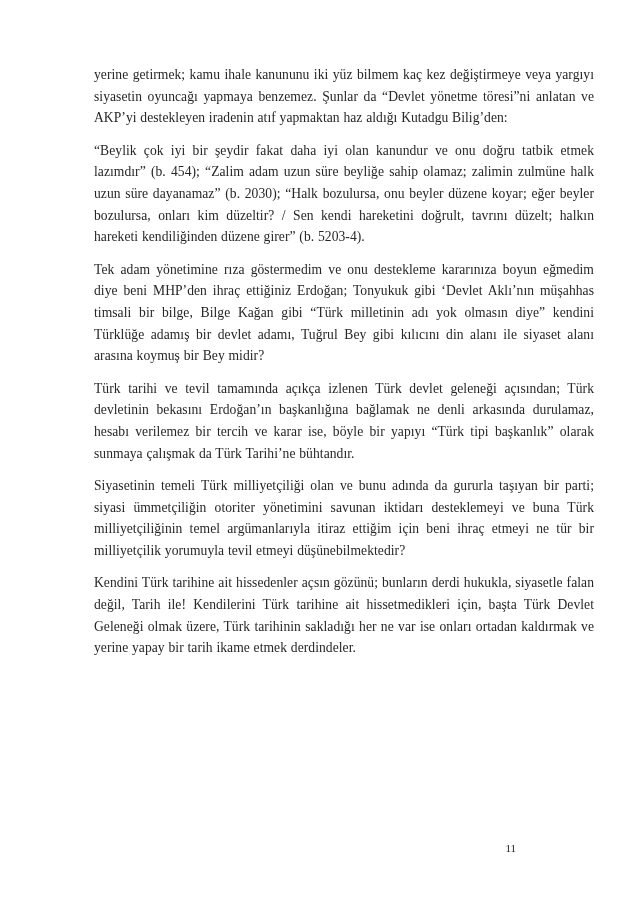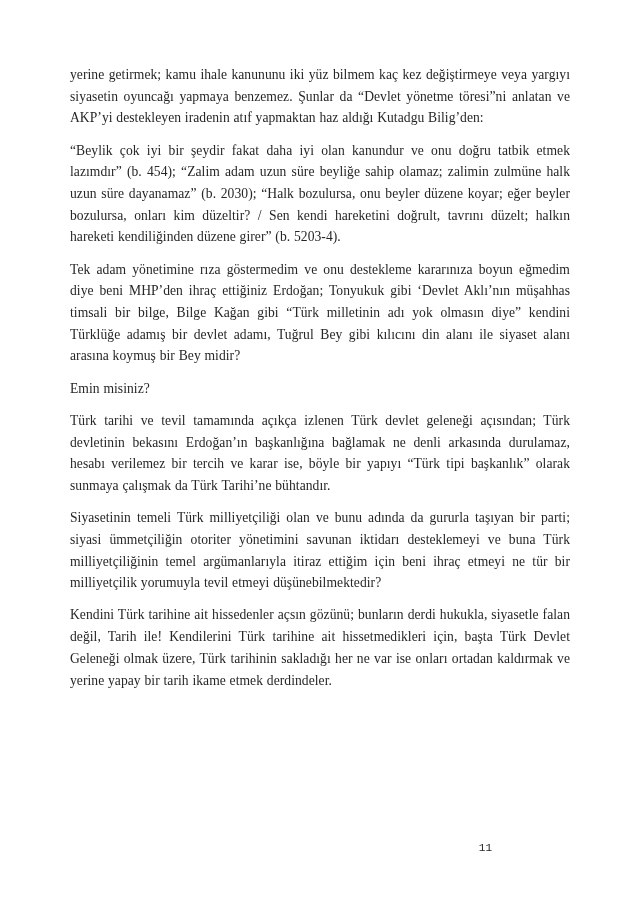--- a/index.html
+++ b/index.html
@@ -7,20 +7,21 @@
     width: 640px; height: 899px;
     background: #ffffff;
     overflow: hidden;
   }
   .page {
     position: relative;
     width: 568px; height: 899px;
     background: #ffffff;
     font-family: "Liberation Serif", serif;
     color: #262626;
+    margin-left: 24px;
   }
   .text-block {
     position: absolute;
     left: 70px; top: 64px;
     width: 500px;
   }
   .para {
     font-size: 13.6px;
     line-height: 21.7px;
     text-align: justify;
@@ -29,30 +30,29 @@
     letter-spacing: 0.05px;
     word-spacing: 0.3px;
   }
   .page-number {
     position: absolute;
     top: 841px;
     right: 76px;
     font-size: 11px;
     line-height: 14px;
     color: #222222;
-    font-family: Liberation Mono, monospace;
+    font-family: Liberation Serif, serif;
   }
 </style>
 </head>
 <body>
 
 <div class="page">
   <div class="text-block">
     <p class="para">yerine getirmek; kamu ihale kanununu iki yüz bilmem kaç kez değiştirmeye veya yargıyı siyasetin oyuncağı yapmaya benzemez. Şunlar da “Devlet yönetme töresi”ni anlatan ve AKP’yi destekleyen iradenin atıf yapmaktan haz aldığı Kutadgu Bilig’den:</p>
     <p class="para">“Beylik çok iyi bir şeydir fakat daha iyi olan kanundur ve onu doğru tatbik etmek lazımdır” (b. 454); “Zalim adam uzun süre beyliğe sahip olamaz; zalimin zulmüne halk uzun süre dayanamaz” (b. 2030); “Halk bozulursa, onu beyler düzene koyar; eğer beyler bozulursa, onları kim düzeltir? / Sen kendi hareketini doğrult, tavrını düzelt; halkın hareketi kendiliğinden düzene girer” (b. 5203-4).</p>
     <p class="para">Tek adam yönetimine rıza göstermedim ve onu destekleme kararınıza boyun eğmedim diye beni MHP’den ihraç ettiğiniz Erdoğan; Tonyukuk gibi ‘Devlet Aklı’nın müşahhas timsali bir bilge, Bilge Kağan gibi “Türk milletinin adı yok olmasın diye” kendini Türklüğe adamış bir devlet adamı, Tuğrul Bey gibi kılıcını din alanı ile siyaset alanı arasına koymuş bir Bey midir?</p>
-    <p class="para">Emin misiniz?</p>
     <p class="para">Türk tarihi ve tevil tamamında açıkça izlenen Türk devlet geleneği açısından; Türk devletinin bekasını Erdoğan’ın başkanlığına bağlamak ne denli arkasında durulamaz, hesabı verilemez bir tercih ve karar ise, böyle bir yapıyı “Türk tipi başkanlık” olarak sunmaya çalışmak da Türk Tarihi’ne bühtandır.</p>
     <p class="para">Siyasetinin temeli Türk milliyetçiliği olan ve bunu adında da gururla taşıyan bir parti; siyasi ümmetçiliğin otoriter yönetimini savunan iktidarı desteklemeyi ve buna Türk milliyetçiliğinin temel argümanlarıyla itiraz ettiğim için beni ihraç etmeyi ne tür bir milliyetçilik yorumuyla tevil etmeyi düşünebilmektedir?</p>
     <p class="para">Kendini Türk tarihine ait hissedenler açsın gözünü; bunların derdi hukukla, siyasetle falan değil, Tarih ile! Kendilerini Türk tarihine ait hissetmedikleri için, başta Türk Devlet Geleneği olmak üzere, Türk tarihinin sakladığı her ne var ise onları ortadan kaldırmak ve yerine yapay bir tarih ikame etmek derdindeler.</p>
   </div>
   <div class="page-number">11</div>
 </div>
 
 </body></html>

